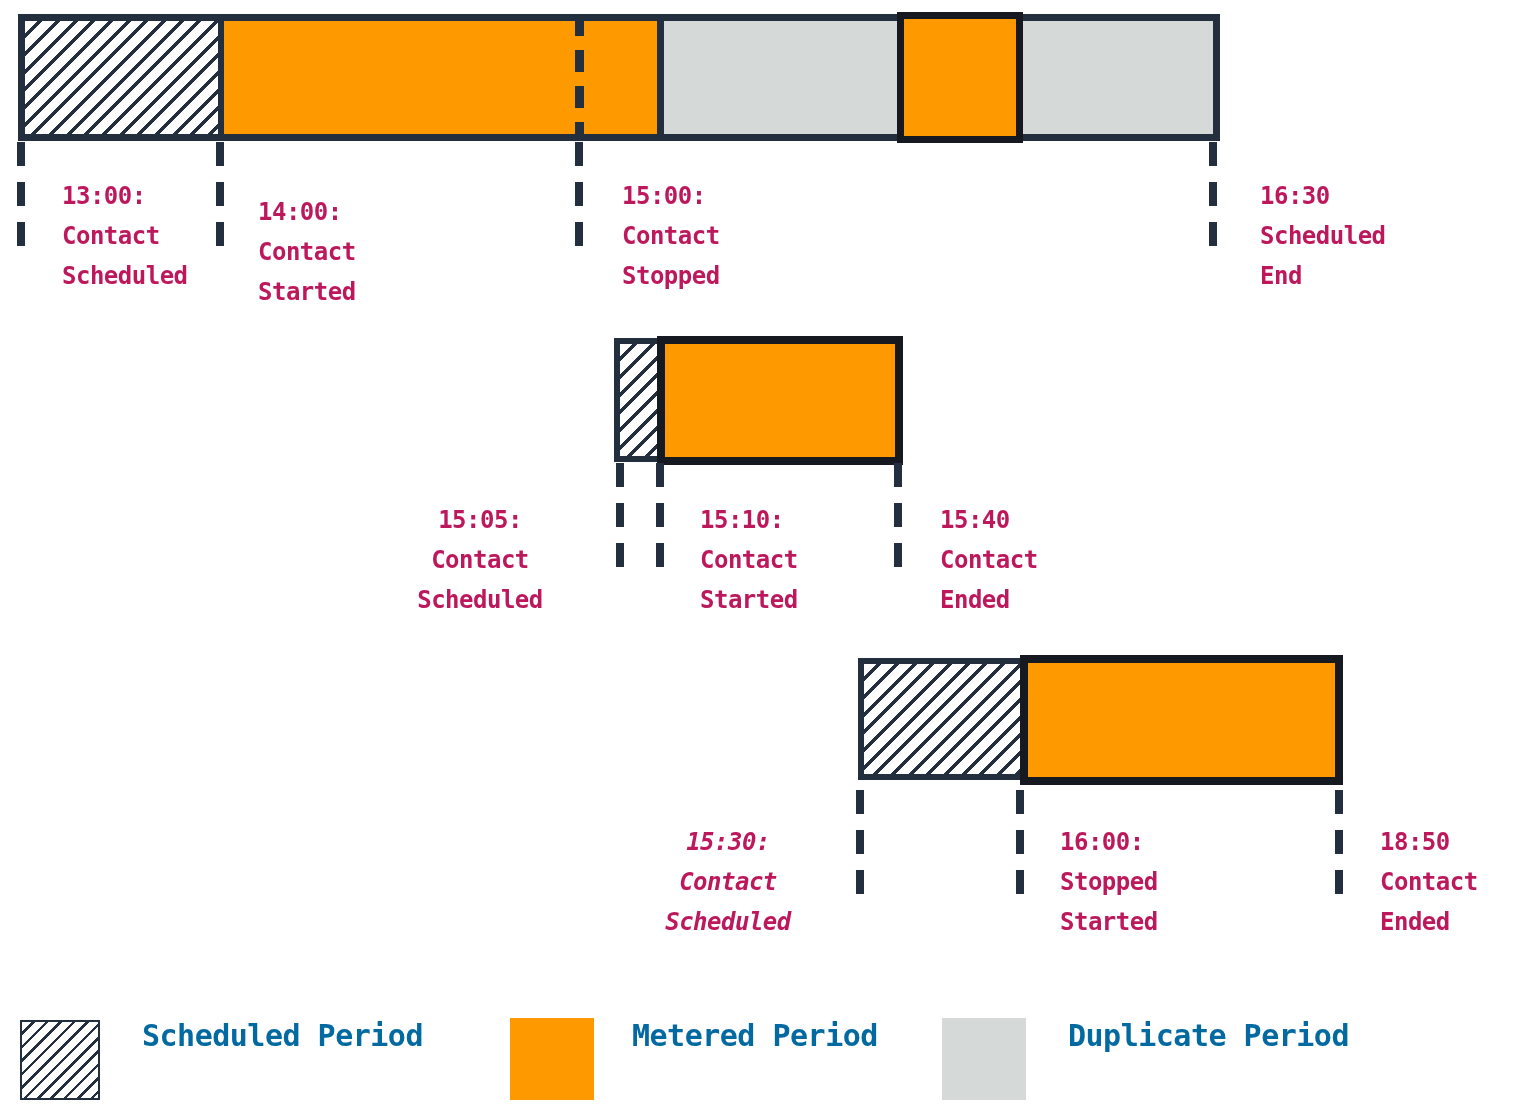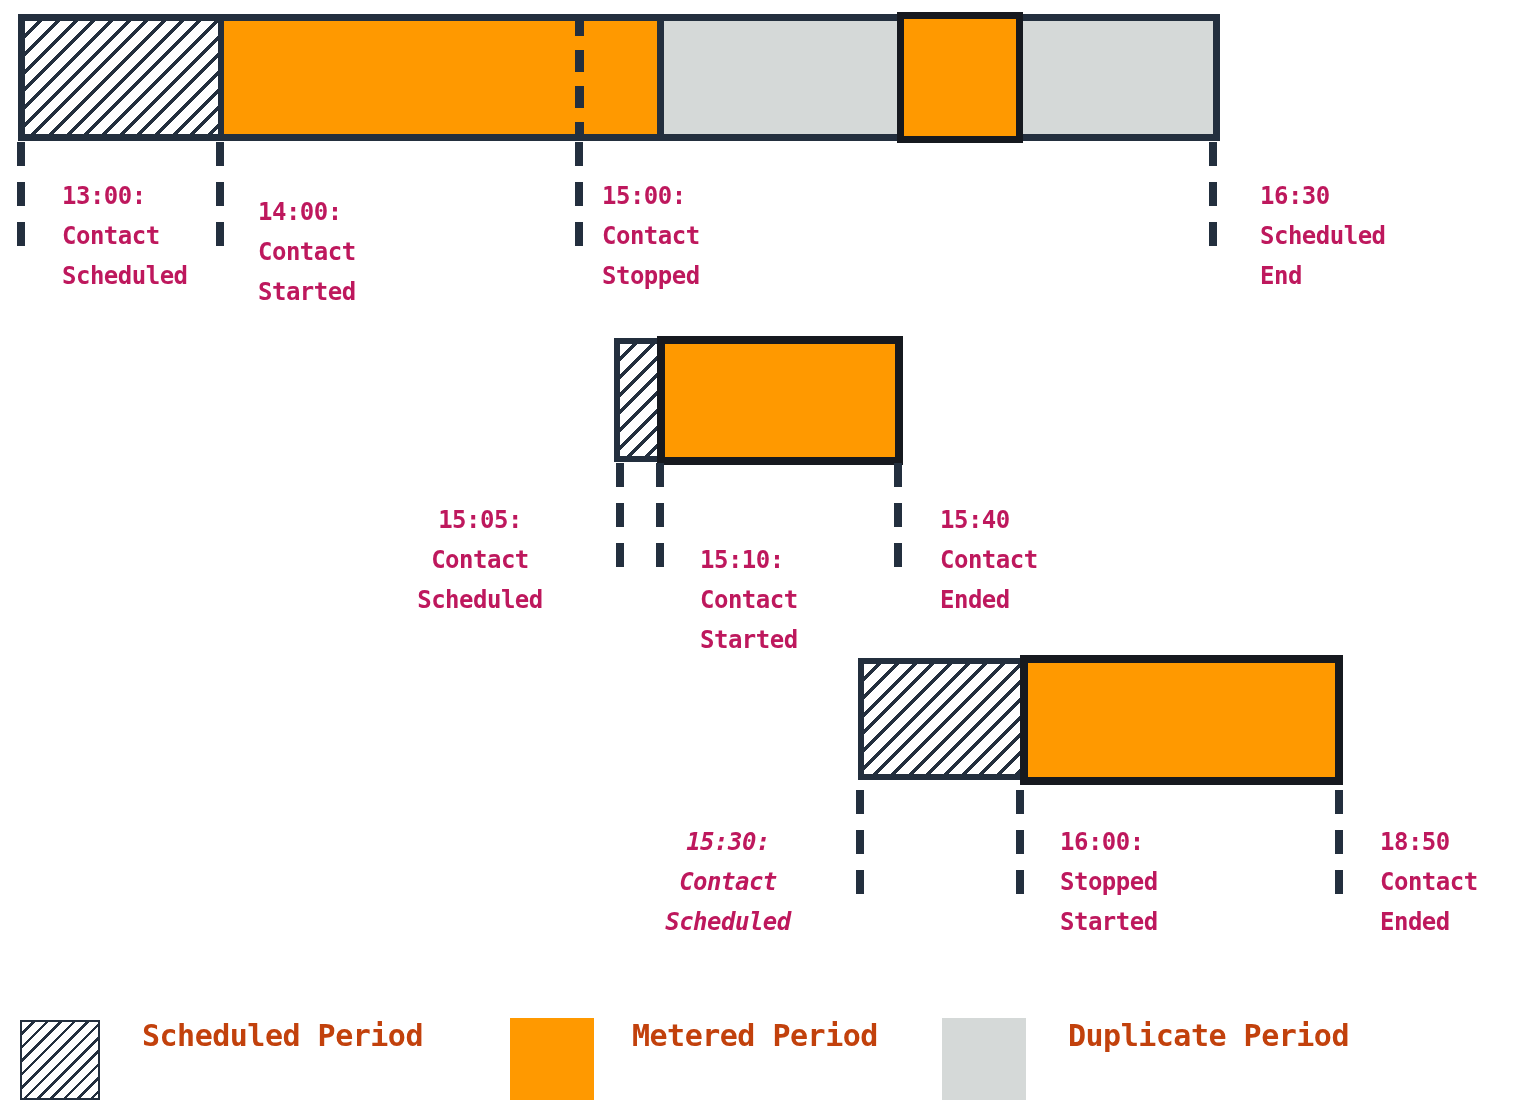--- a/index.html
+++ b/index.html
@@ -18,44 +18,44 @@
   }
   .tick{
     position:absolute;width:8px;height:104px;
     background-image:repeating-linear-gradient(to bottom,#232f3e 0 24px,rgba(0,0,0,0) 24px 40px);
   }
   .evt{
     position:absolute;font-size:24px;line-height:40px;font-weight:600;
     letter-spacing:-0.5px;white-space:pre-line;color:#be185d;
   }
   .evt.right{text-align:center;}
-  .lg-label{position:absolute;font-size:30px;line-height:40px;font-weight:600;letter-spacing:-0.5px;color:#c2410c;}
+  .lg-label{position:absolute;font-size:30px;line-height:40px;font-weight:600;letter-spacing:-0.5px;color:#0369a1;}
   
   .bar1{position:absolute;left:18px;top:14px;width:1202px;height:127px;
         border:7px solid #232f3e;box-sizing:border-box;background:#ffffff;}
   .bar1 .seg{position:absolute;top:0;bottom:0;}
   .b1-sched{left:0;width:193px;border-right:6px solid #232f3e;}
   .b1-met1{left:199px;width:433px;border-right:7px solid #232f3e;background:#ff9900;}
   .b1-gray1{left:639px;width:233px;background:#d5d9d8;}
   .b1-gray2{left:998px;right:0;background:#d5d9d8;}
   .b1-met2{position:absolute;left:872px;top:-9px;width:126px;height:131px;
            background:#ff9900;border:7px solid #16191f;box-sizing:border-box;z-index:3;}
   .b1-dash{position:absolute;left:550px;top:-7px;width:9px;height:127px;z-index:2;
            background-image:repeating-linear-gradient(to bottom,#232f3e 0 22px,rgba(0,0,0,0) 22px 36px);}
   .t11{left:17px;top:142px;}  .t12{left:216px;top:142px;}
   .t13{left:575px;top:142px;} .t14{left:1209px;top:142px;}
   .e11{left:62px;top:176px;}  .e12{left:258px;top:192px;}
-  .e13{left:602px;top:176px;} .e14{left:1260px;top:176px;}
+  .e13{left:622px;top:176px;} .e14{left:1260px;top:176px;}
   
   .b2-sched{position:absolute;left:614px;top:338px;width:43px;height:124px;
             border:6px solid #232f3e;border-right:none;box-sizing:border-box;}
   .b2-met{position:absolute;left:657px;top:336px;width:246px;height:129px;
           background:#ff9900;border:8px solid #16191f;box-sizing:border-box;}
   .t21{left:616px;top:463px;} .t22{left:656px;top:463px;} .t23{left:894px;top:463px;}
-  .e21{left:370px;top:500px;width:220px;} .e22{left:700px;top:500px;margin-top:40px;} .e23{left:940px;top:500px;}
+  .e21{left:370px;top:500px;width:220px;} .e22{left:700px;top:500px;} .e23{left:940px;top:500px;}
   
   .b3-sched{position:absolute;left:858px;top:658px;width:162px;height:122px;
             border:6px solid #232f3e;border-right:none;box-sizing:border-box;}
   .b3-met{position:absolute;left:1020px;top:655px;width:323px;height:130px;
           background:#ff9900;border:8px solid #16191f;box-sizing:border-box;}
   .t31{left:856px;top:790px;} .t32{left:1016px;top:790px;} .t33{left:1335px;top:790px;}
   .e31{left:618px;top:822px;width:220px;font-style:italic;} .e32{left:1060px;top:822px;} .e33{left:1380px;top:822px;}
   
   .lg-sq{position:absolute;box-sizing:border-box;}
   .lg-sq1{left:20px;top:1020px;width:80px;height:80px;border:2px solid #232f3e;}

